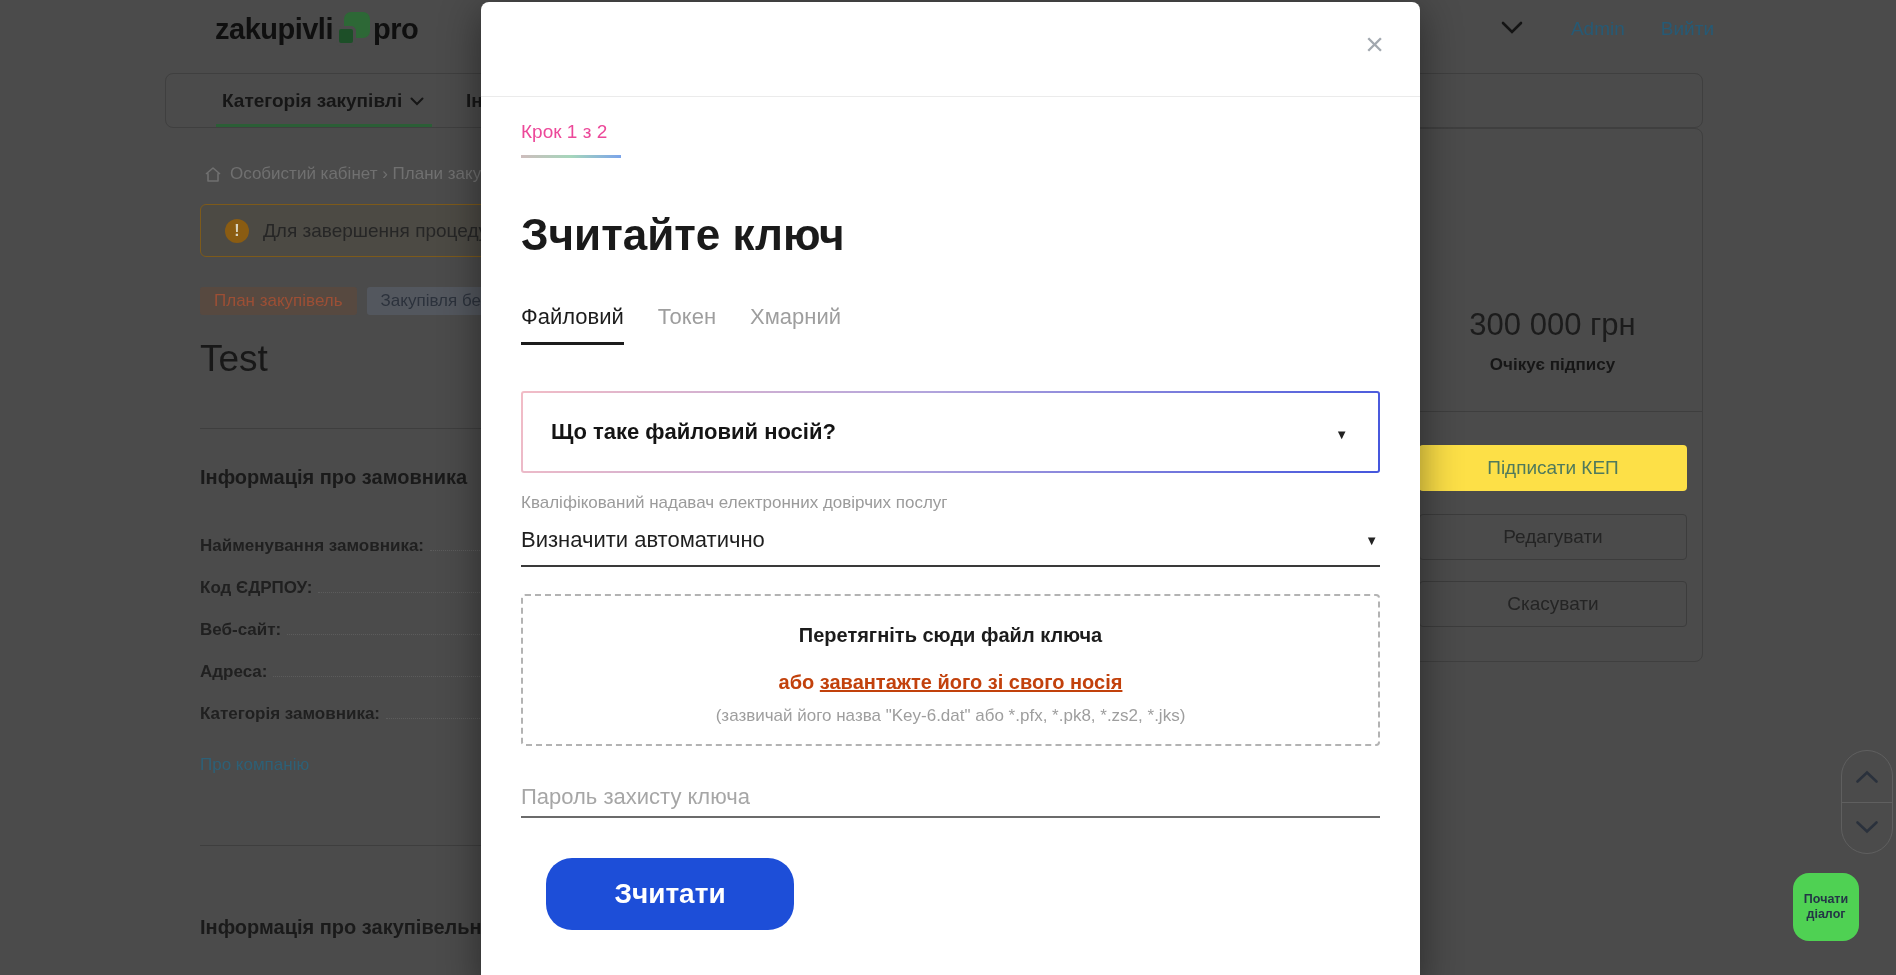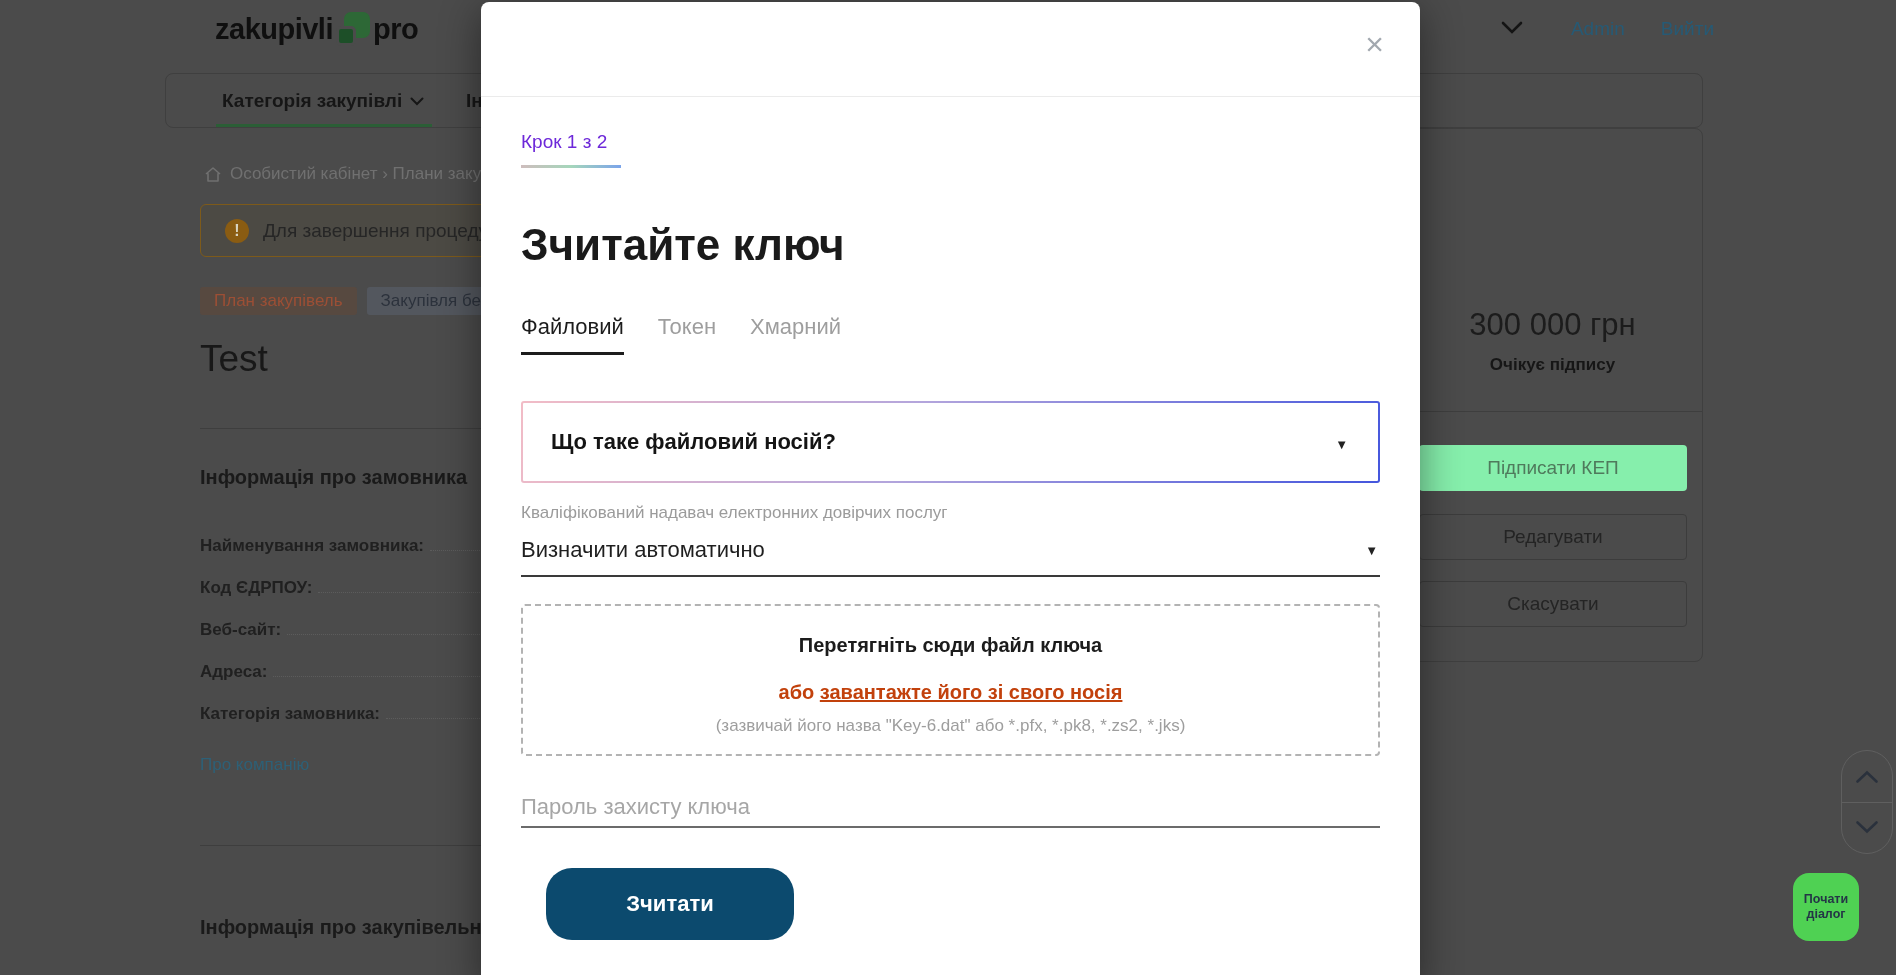--- a/index.html
+++ b/index.html
@@ -49,21 +49,21 @@
   .about-link { position:absolute; left:200px; top:755px; font-size:17px; color:#2d6077; cursor:pointer; }
   .divider-2 { position:absolute; left:200px; top:845px; width:840px; height:1px; background:#3e3e3e; }
 
   .summary-card { position:absolute; left:1402px; top:128px; width:301px; height:534px;
                   border:1px solid #3f3f3f; border-radius:8px; background:#4b4b4b; }
   .summary-amount { position:absolute; left:0; right:0; top:178px; text-align:center; font-size:31px; color:#1c1c1c; }
   .summary-status { position:absolute; left:0; right:0; top:226px; text-align:center; font-size:17px; font-weight:700; color:#161616; }
   .summary-divider { position:absolute; left:0; top:282px; width:100%; height:1px; background:#3e3e3e; }
   .sc-btn { position:absolute; left:16px; width:268px; height:46px; border-radius:4px; font-size:19px;
             display:flex; align-items:center; justify-content:center; cursor:pointer; }
-  .sc-btn-green { top:316px; background:#86efac; color:#4f7a5c; border:none; }
+  .sc-btn-green { top:316px; background:#fde047; color:#4f7a5c; border:none; }
   .sc-btn-outline { background:#4b4b4b; border:1px solid #3c3c3c; color:#242424; }
   .sc-btn-edit { top:385px; }
   .sc-btn-cancel { top:452px; }
 
   
   .scroll-widget { position:absolute; left:1841px; top:750px; width:52px; height:104px;
                    border:1px solid #5f5f5f; border-radius:26px; z-index:30; }
   .scroll-half { position:absolute; left:0; width:100%; height:52px; display:flex; align-items:center; justify-content:center; cursor:pointer; }
   .scroll-up { top:0; border-bottom:1px solid #5f5f5f; }
   .scroll-down { bottom:0; }
@@ -73,21 +73,21 @@
               text-align:center; font-size:12.5px; font-weight:700; color:#243646; line-height:15px; cursor:pointer; }
 
   
   .modal { position:absolute; left:481px; top:2px; width:939px; height:985px; background:#ffffff;
            border-radius:8px 8px 0 0; box-shadow:0 8px 40px rgba(0,0,0,0.45); z-index:20; }
   .modal-header { position:relative; height:95px; border-bottom:1px solid #ebebeb; }
   .modal-title { position:absolute; left:40px; top:30px; font-size:28px; color:#3a3a3a; font-weight:400; }
   .modal-close { position:absolute; right:36px; top:26px; font-size:32px; color:#a2a8af; font-weight:300; cursor:pointer; line-height:1; }
   .modal-body { padding:0 40px; }
 
-  .step-label { margin-top:34px; font-size:19px; color:#6d28d9; }
+  .step-label { margin-top:24px; font-size:19px; color:#ec4899; }
   .step-underline { margin-top:12px; width:100px; height:3px;
                     background:linear-gradient(90deg,#cebdbd 0%,#a5d6bb 50%,#7ba4ea 100%); }
 
   .modal-h1 { margin-top:52px; font-size:44px; font-weight:700; color:#1a1a1a; }
 
   .tabs { margin-top:44px; display:flex; gap:34px; }
   .tab { font-size:22px; padding-bottom:12px; cursor:pointer; color:#9e9e9e; font-weight:500; }
   .tab.active { color:#1c1c1c; border-bottom:3px solid #1c1c1c; }
 
   .info-box { margin-top:46px; height:82px; position:relative; display:flex; align-items:center;
@@ -110,21 +110,21 @@
   .dz-line2 { margin-top:24px; font-size:20px; font-weight:700; color:#c2410c; }
   .dz-link { text-decoration:underline; cursor:pointer; }
   .dz-hint { margin-top:12px; font-size:17px; color:#9e9e9e; }
 
   .pwd-input { margin-top:30px; display:block; width:100%; border:none; outline:none;
                border-bottom:2px solid #6b6b6b; font-size:22px; color:#1f1f1f;
                padding:8px 0 6px; background:transparent; font-family:"Liberation Sans", sans-serif; }
   .pwd-input::placeholder { color:#a6a6a6; }
 
   .submit-btn { margin-top:40px; margin-left:25px; width:248px; height:72px; border:none; border-radius:26px;
-                background:#0c4a6e; color:#ffffff; font-size:22px; font-weight:700;
+                background:#1d4ed8; color:#ffffff; font-size:28px; font-weight:700;
                 font-family:"Liberation Sans", sans-serif; cursor:default; }
 </style>
 </head>
 <body>
 
 <div id="app">
 
   <div class="top-header">
     <div class="logo">
       <span class="logo-left">zakupivli</span>

